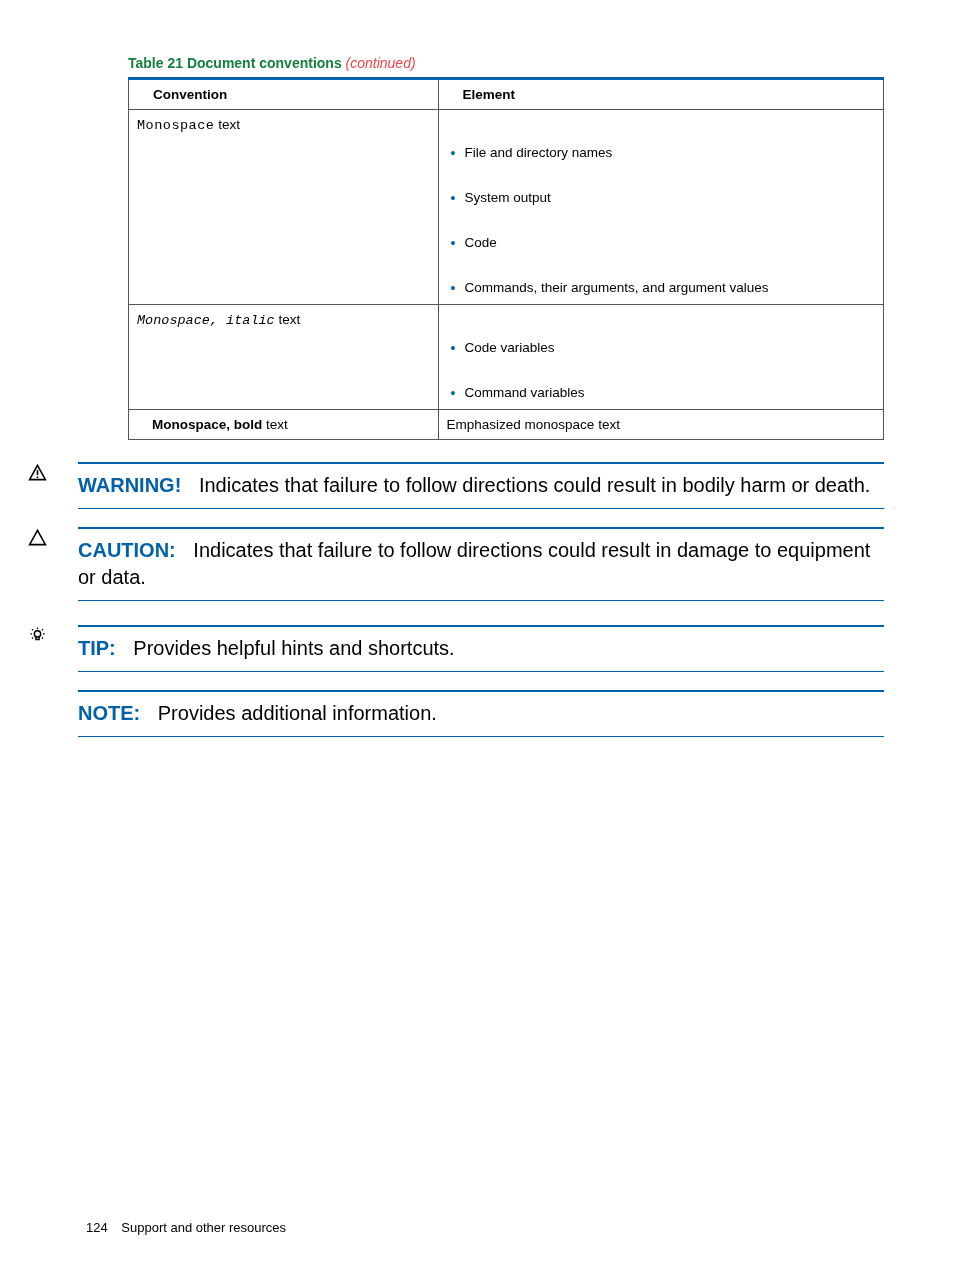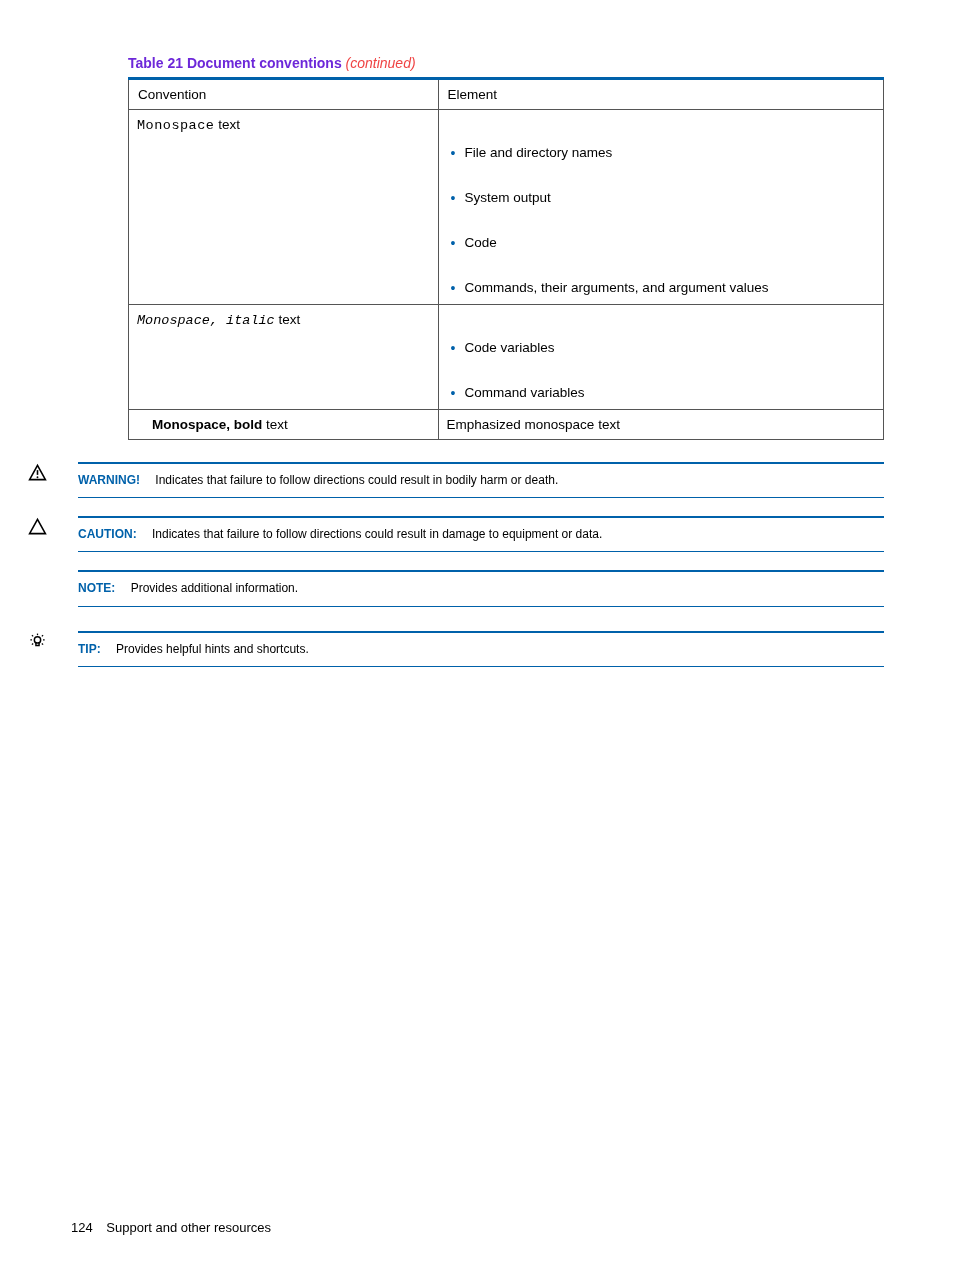--- a/index.html
+++ b/index.html
@@ -16,32 +16,32 @@
     min-height: 1271px;
     position: relative;
   }
   .content {
     margin-left: 50px;
   }
   .table-caption {
     font-size: 14px;
     margin-bottom: 6px;
   }
-  .cap-bold { color: #6d28d9; font-weight: bold; }
+  .cap-bold { color: #15803d; font-weight: bold; }
   .cap-ital { color: #ef4444; font-style: italic; font-weight: normal; margin-top: 24px; }
   table.conv {
     width: 100%;
     border-collapse: collapse;
     border-top: 3px solid #0061aa;
     font-size: 13.5px;
   }
   table.conv th {
     text-align: left;
-    font-weight: normal;
-    padding: 7px 9px;
+    font-weight: bold;
+    padding: 7px 24px;
     border: 1px solid #555;
     border-top: none;
     vertical-align: top;
     background:#fff;
   }
   table.conv td {
     padding: 7px 8px;
     border: 1px solid #555;
     vertical-align: top;
   }
@@ -79,34 +79,34 @@
     flex: 0 0 50px;
     display: flex;
     justify-content: flex-start;
     padding-top: 1px;
   }
   .admon .body-col {
     flex: 1;
     border-top: 2px solid #0061aa;
     border-bottom: 1px solid #0061aa;
     padding: 8px 0 9px 0;
-    font-size: 12px;
+    font-size: 20px;
     line-height: 1.35;
   }
   .admon .label {
     color: #0061aa;
     font-weight: bold;
     margin-right: 12px;
   }
   .icon-svg { width: 19px; height: 19px; }
 
   .footer {
     position: absolute;
     bottom: 36px;
-    left: 71px;
+    left: 86px;
     font-size: 13px;
   }
   .footer .pnum { margin-right: 10px; }
 </style>
 </head>
 <body>
 
 <div class="page">
   <div class="content">
 
@@ -183,28 +183,20 @@
               <path fill="none" stroke="#000" stroke-width="2" d="M12 3 L22 21 L2 21 Z"></path>
             </svg>
         </span>
       </div>
       <div class="body-col">
         <span class="label">CAUTION:</span>
         <span>Indicates that failure to follow directions could result in damage to equipment or data.</span>
       </div>
     </div>
 
-
-    <div class="admon">
-      <div class="icon-col"></div>
-      <div class="body-col">
-        <span class="label">NOTE:</span>
-        <span>Provides additional information.</span>
-      </div>
-    </div>
 
     <div class="admon" style="margin-top:6px;">
       <div class="icon-col">
         <span>
           <svg class="icon-svg" viewBox="0 0 24 24">
             <circle cx="12" cy="10" r="4" fill="none" stroke="#000" stroke-width="1.8"></circle>
             <path d="M10 14 L10 17 L14 17 L14 14" fill="none" stroke="#000" stroke-width="1.8"></path>
             <line x1="12" y1="2" x2="12" y2="4" stroke="#000" stroke-width="1.6"></line>
             <line x1="5" y1="4" x2="6.5" y2="5.5" stroke="#000" stroke-width="1.6"></line>
             <line x1="19" y1="4" x2="17.5" y2="5.5" stroke="#000" stroke-width="1.6"></line>
@@ -214,19 +206,27 @@
             <line x1="19" y1="16" x2="17.5" y2="14.5" stroke="#000" stroke-width="1.6"></line>
           </svg>
         </span>
       </div>
       <div class="body-col">
         <span class="label">TIP:</span>
         <span>Provides helpful hints and shortcuts.</span>
       </div>
     </div>
 
+    <div class="admon">
+      <div class="icon-col"></div>
+      <div class="body-col">
+        <span class="label">NOTE:</span>
+        <span>Provides additional information.</span>
+      </div>
+    </div>
+
   </div>
 
   <div class="footer">
     <span class="pnum">124</span>
     <span>Support and other resources</span>
   </div>
 </div>
 
 </body></html>

